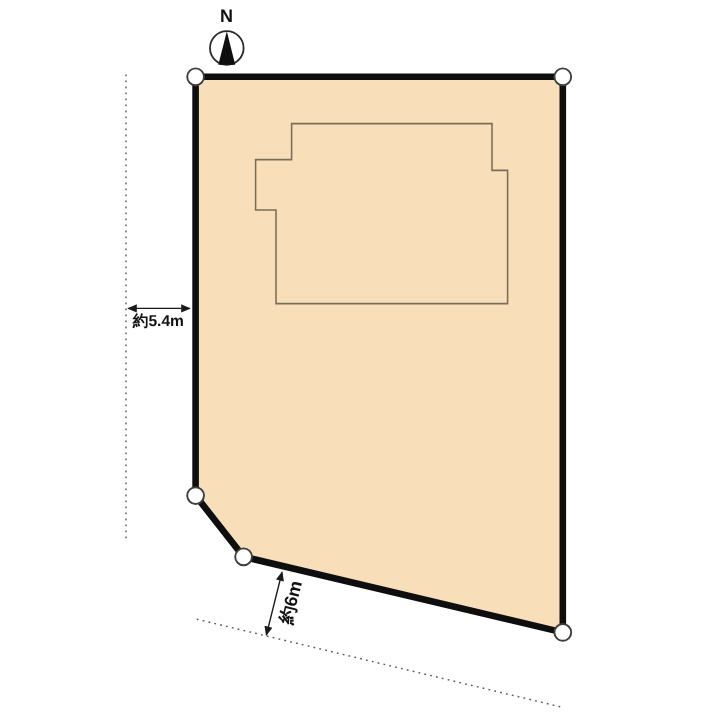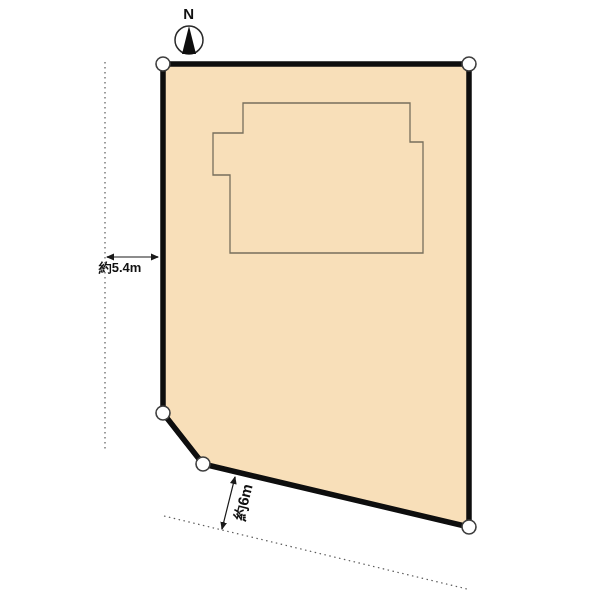--- a/index.html
+++ b/index.html
@@ -32,21 +32,21 @@
   }
   .compass-n {
     left: 189px;
     top: 6px;
     transform: translateX(-50%);
     font-size: 15px;
     font-weight: 700;
     letter-spacing: 0.5px;
   }
   .dim-left {
-    left: 120px;
+    left: 132px;
     top: 261px;
     transform: translateX(-50%);
     font-size: 13px;
     font-weight: 600;
   }
   .dim-road {
     left: 243px;
     top: 502px;
     transform: translate(-50%, -50%) rotate(-76deg);
     font-size: 15px;

